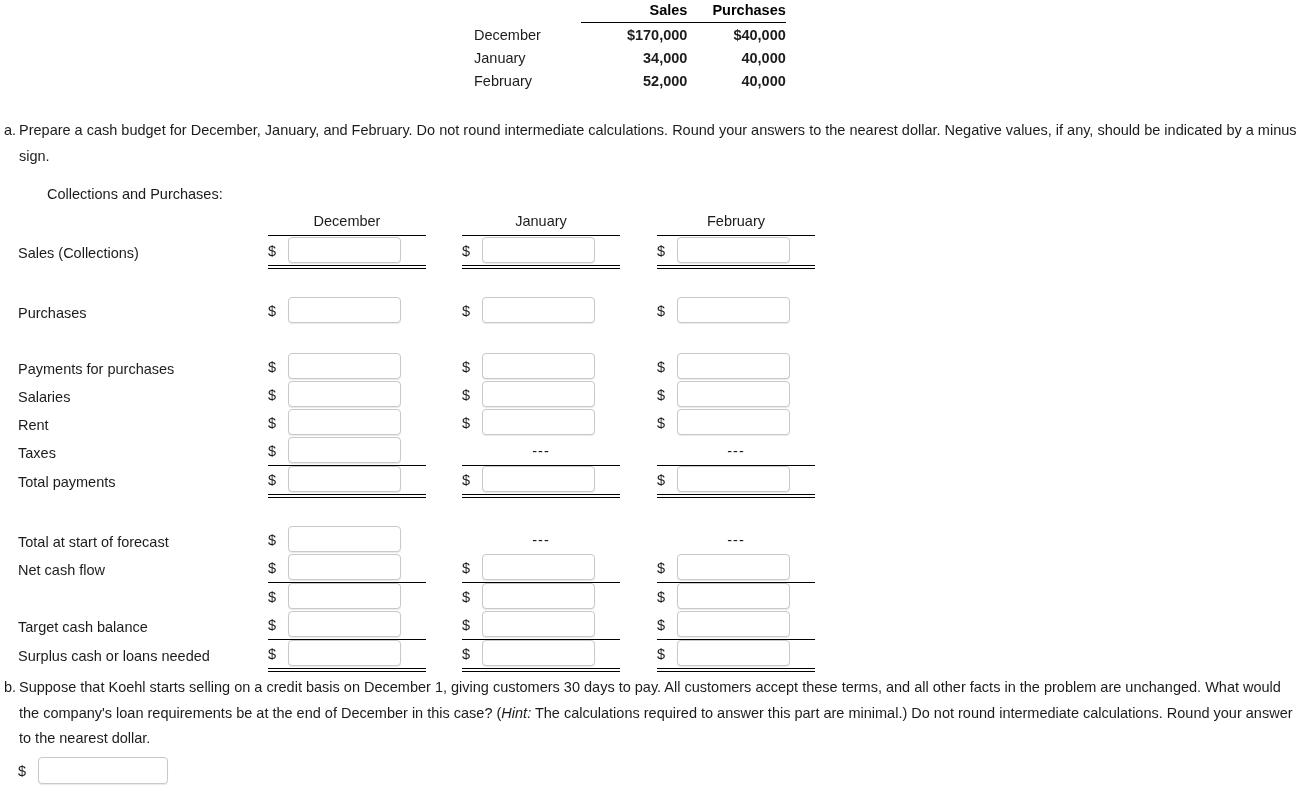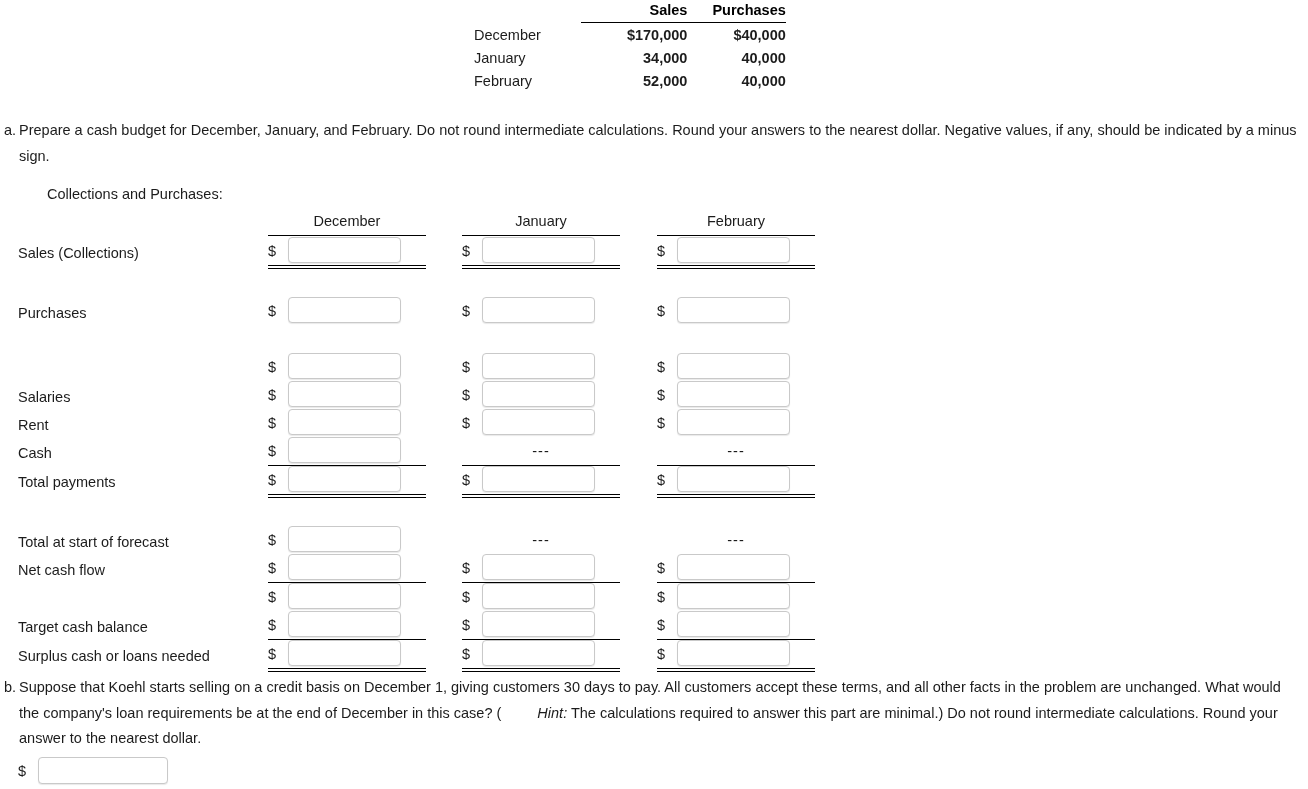--- a/index.html
+++ b/index.html
@@ -182,21 +182,21 @@
     left: 18px;
     top: 757px;
     height: 30px;
   }
   .answer-row .dollar { left: 0; line-height: 28px; }
   .answer-row .inp {
     left: 20px;
     width: 130px;
     height: 27px;
   }
-  em.hint { font-style: italic; margin-left: 36px; }
+  em.hint { font-style: italic; }
 </style>
 </head>
 <body>
 
 <table class="given-table">
   <thead>
     <tr>
       <th class="gt-blank"></th>
       <th class="gt-head">Sales</th>
       <th class="gt-head">Purchases</th>
@@ -278,20 +278,21 @@
     </div>
     <div class="cell c2">
       <span class="dollar">$</span>
       <input class="inp" type="text" value="" style="">
     </div>
   </div>
 
   <div class="spacer-28"></div>
 
   <div class="row">
+    <span class="rlabel">Payments for purchases</span>
     <div class="cell c0">
       <span class="dollar">$</span>
       <input class="inp" type="text" value="" style="">
     </div>
     <div class="cell c1">
       <span class="dollar">$</span>
       <input class="inp" type="text" value="" style="">
     </div>
     <div class="cell c2">
       <span class="dollar">$</span>
@@ -325,21 +326,21 @@
       <span class="dollar">$</span>
       <input class="inp" type="text" value="" style="">
     </div>
     <div class="cell c2">
       <span class="dollar">$</span>
       <input class="inp" type="text" value="" style="">
     </div>
   </div>
 
   <div class="row">
-    <span class="rlabel">Cash</span>
+    <span class="rlabel">Taxes</span>
     <div class="cell c0">
       <span class="dollar">$</span>
       <input class="inp" type="text" value="" style="">
     </div>
     <div class="cell c1">
       <span class="dash">---</span>
     </div>
     <div class="cell c2">
       <span class="dash">---</span>
     </div>

